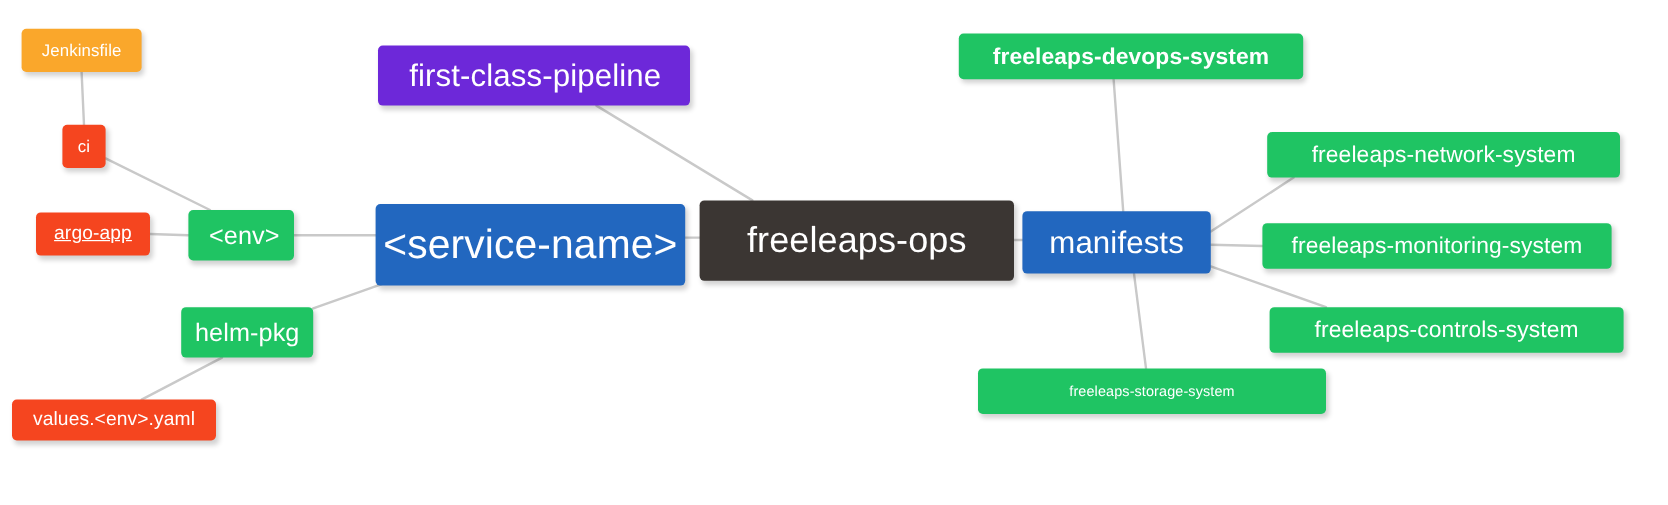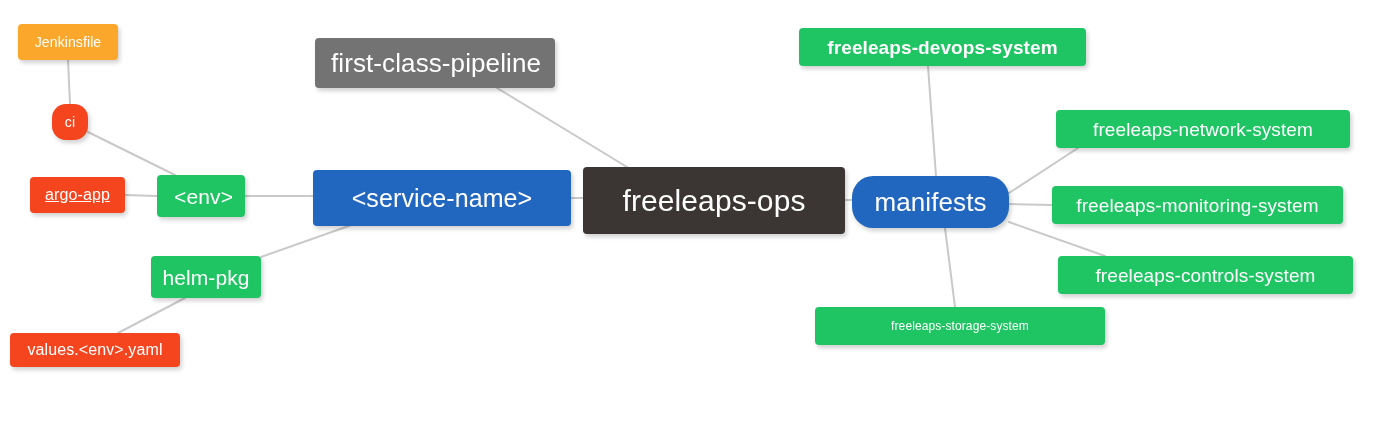--- a/index.html
+++ b/index.html
@@ -62,39 +62,39 @@
       <line x1="845" y1="200" x2="852" y2="200" stroke="#c9c9c9" stroke-width="2" stroke-linecap="round"></line>
       <line x1="936" y1="176" x2="928" y2="66" stroke="#c9c9c9" stroke-width="2" stroke-linecap="round"></line>
       <line x1="1009" y1="193" x2="1078" y2="148" stroke="#c9c9c9" stroke-width="2" stroke-linecap="round"></line>
       <line x1="1009" y1="204" x2="1052" y2="205" stroke="#c9c9c9" stroke-width="2" stroke-linecap="round"></line>
       <line x1="1009" y1="222" x2="1105" y2="256" stroke="#c9c9c9" stroke-width="2" stroke-linecap="round"></line>
       <line x1="945" y1="228" x2="955" y2="307" stroke="#c9c9c9" stroke-width="2" stroke-linecap="round"></line>
     </svg>
 <div class="node" style="left: 18px; top: 24px; width: 100px; height: 36px; background: rgb(250, 167, 43); font-size: 14px;">
       <span>Jenkinsfile</span>
     </div>
-    <div class="node" style="left: 52px; top: 104px; width: 36px; height: 36px; background: rgb(245, 69, 31); font-size: 14px; border-radius: 14px;">
+    <div class="node" style="left: 52px; top: 104px; width: 36px; height: 36px; background: rgb(245, 69, 31); font-size: 14px;">
       <span>ci</span>
     </div>
     <div class="node" style="left: 30px; top: 177px; width: 95px; height: 36px; background: rgb(245, 69, 31); font-size: 16px; text-decoration: underline;">
       <span>argo-app</span>
     </div>
     <div class="node" style="left: 157px; top: 175px; width: 88px; height: 42px; background: rgb(31, 196, 99); font-size: 21px; justify-content: flex-end;">
       <span>&lt;env&gt;</span>
     </div>
-    <div class="node" style="left: 313px; top: 170px; width: 258px; height: 56px; background: rgb(34, 103, 191); font-size: 25px;">
+    <div class="node" style="left: 313px; top: 170px; width: 258px; height: 68px; background: rgb(34, 103, 191); font-size: 34px;">
       <span>&lt;service-name&gt;</span>
     </div>
-    <div class="node" style="left: 315px; top: 38px; width: 240px; height: 50px; background: #737373; font-size: 26px; padding-left: 14px;">
+    <div class="node" style="left: 315px; top: 38px; width: 260px; height: 50px; background: #6d28d9; font-size: 26px; padding-left: 14px;">
       <span>first-class-pipeline</span>
     </div>
     <div class="node root" style="left: 583px; top: 167px; width: 262px; height: 67px; background: rgb(59, 54, 51); font-size: 30px;">
       <span>freeleaps-ops</span>
     </div>
-    <div class="node" style="left: 852px; top: 176px; width: 157px; height: 52px; background: rgb(34, 103, 191); font-size: 26px; border-radius: 21px;">
+    <div class="node" style="left: 852px; top: 176px; width: 157px; height: 52px; background: rgb(34, 103, 191); font-size: 26px;">
       <span>manifests</span>
     </div>
     <div class="node" style="left: 799px; top: 28px; width: 287px; height: 38px; background: rgb(31, 196, 99); font-size: 19px; font-weight: bold;">
       <span>freeleaps-devops-system</span>
     </div>
     <div class="node" style="left: 1056px; top: 110px; width: 294px; height: 38px; background: rgb(31, 196, 99); font-size: 19px;">
       <span>freeleaps-network-system</span>
     </div>
     <div class="node" style="left: 1052px; top: 186px; width: 291px; height: 38px; background: rgb(31, 196, 99); font-size: 19px;">
       <span>freeleaps-monitoring-system</span>

